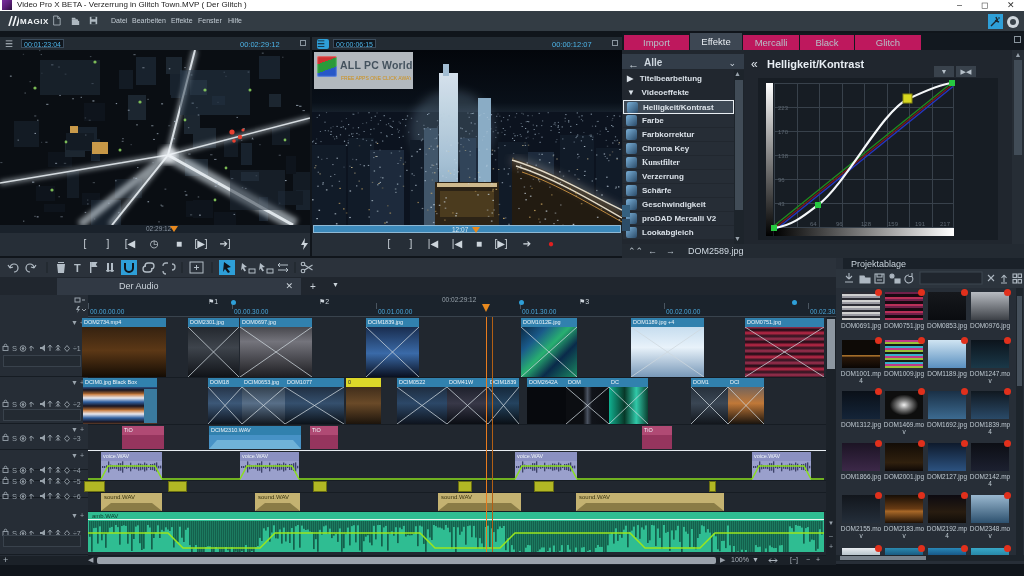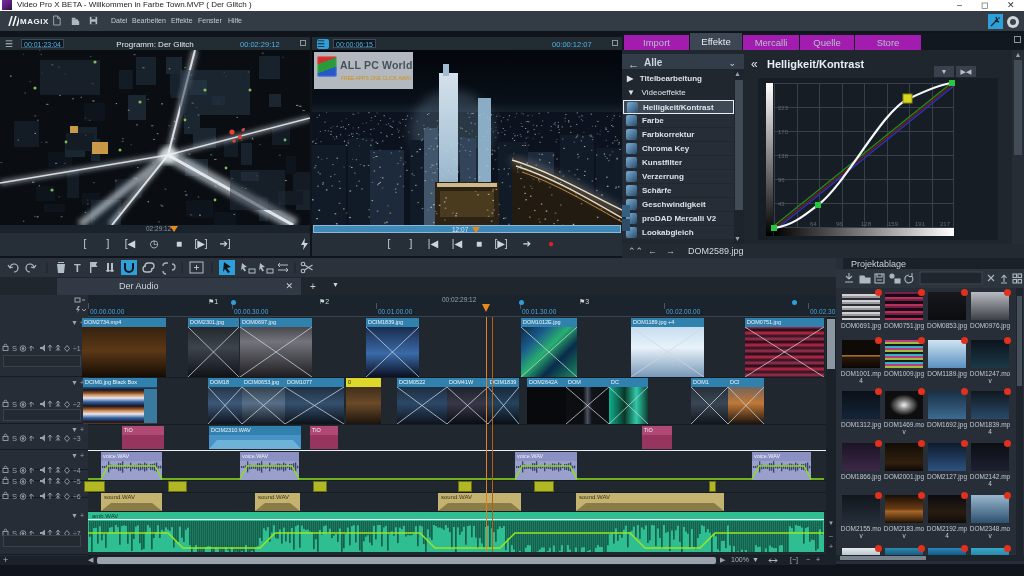--- a/index.html
+++ b/index.html
@@ -29,21 +29,21 @@
 .tc2 { position:absolute; left:240px; top:2.5px; color:#4db4e8; font-size:7.5px; }
 .pvtitle { position:absolute; top:2.5px; width:100%; text-align:center; font-size:8px; color:#e4eaef; }
 .hamb { position:absolute; left:5px; top:2px; width:12px; height:10px; color:#b9c3cb; font-size:9px; line-height:10px;}
 .popico { position:absolute; right:4px; top:3px; width:6px; height:6px; border:1px solid #8a959e; }
 .transport { position:absolute; height:23px; background:#262e37; top:233px; }
 .transport .tb { position:absolute; top:4px; width:18px; height:14px; color:#cdd5dc; font-size:10px;
   line-height:14px; text-align:center; }
 .pvruler { position:absolute; height:8px; background:#1a222b; top:225px; }
 
 #fxtabs { left:622px; top:33px; width:402px; height:17px; background:#12181f; }
-.fxtab { position:absolute; top:2px; height:15px; line-height:15px; text-align:center; color:#b6c0c9; font-size:9.5px; background:#a21caf; }
+.fxtab { position:absolute; top:2px; height:15px; line-height:15px; text-align:center; color:#b6c0c9; font-size:9.5px; background:#be185d; }
 .fxtab.sel { background:#3d4753; color:#e8edf2; }
 #fxlist { left:622px; top:50px; width:122px; height:194px; background:#21272f; }
 #fxlist .hdr { position:absolute; left:0; top:4px; width:122px; height:15px; background:#333d49; color:#cdd6de; }
 .fxitem { position:absolute; left:1px; width:111px; height:13px; background:#262d36; color:#dbe2e9;
   font-size:8px; font-weight:bold; line-height:13px; }
 .fxitem .ic { position:absolute; left:3px; top:1px; width:11px; height:11px; border-radius:2px;
   background:linear-gradient(135deg,#7ab0d8,#2a4a68); }
 .fxitem .lb { position:absolute; left:19px; top:0; }
 #fxnav { left:622px; top:244px; width:402px; height:14px; background:#232a32; color:#b9c3cb; font-size:9px; }
 #curvepanel { left:744px; top:50px; width:268px; height:194px; background:#20262e; }
@@ -71,21 +71,21 @@
 
 #hscroll { left:0; top:556px; width:836px; height:9px; background:#1b2128; }
 #statusbar { left:0; top:565px; width:1024px; height:11px; background:#161c23; color:#9aa4ad; font-size:8px; }
 </style>
 </head>
 <body>
 <div id="app">
 
   <div id="titlebar" class="abs">
     <div class="ticon"></div>
-    <div class="ttext">Video Pro X BETA - Willkommen in Farbe Town.MVP ( Der Glitch )</div>
+    <div class="ttext">Video Pro X BETA - Verzerrung in Glitch Town.MVP ( Der Glitch )</div>
     <div class="wbtn" style="left:957px;">–</div>
     <div class="wbtn" style="left:981px;">◻</div>
     <div class="wbtn" style="left:1007px;">✕</div>
   </div>
 
   <div id="menubar" class="abs">
     <svg style="position:absolute;left:7px;top:5px;" width="12" height="10" viewBox="0 0 12 10">
         <g stroke="#f2f5f7" stroke-width="1.6">
           <line x1="2" y1="10" x2="5" y2="0"></line>
           <line x1="6" y1="10" x2="9" y2="0"></line>
@@ -112,21 +112,20 @@
     <div class="mitem" style="left:228px;">Hilfe</div>
     <div id="mb-magic"><svg width="15" height="15" viewBox="0 0 15 15">
           <path d="M3 12 L10 5 M8 3 l1.5 4 M11 8 l-4 -1.5 M11.5 3.5 l-1 1" stroke="#1a2630" stroke-width="1.4" fill="none"></path>
         </svg></div>
     <div id="mb-circ"></div>
   </div>
 
   <div class="pvheader" style="left:0;width:310px;">
     <div class="hamb">☰</div>
     <div class="tc">00:01:23:04</div>
-    <div class="pvtitle">Programm: Der Glitch</div>
     <div class="tc2">00:02:29:12</div>
     <div class="popico"></div>
   </div>
   <div class="abs" id="city1" style="left:0;top:50px;width:310px;height:175px;background:#05080d;"><svg width="310" height="175" viewBox="0 0 310 175">
         <rect width="310" height="175" fill="#0a0e13"></rect>
         <rect x="14" y="71" width="25" height="26" fill="#131b24"></rect>
         <rect x="259" y="6" width="21" height="23" fill="#18222d"></rect>
         <rect x="48" y="102" width="24" height="15" fill="#0e141c"></rect>
         <rect x="65" y="90" width="20" height="17" fill="#1c2630"></rect>
         <rect x="67" y="121" width="12" height="27" fill="#131b24"></rect>
@@ -960,48 +959,48 @@
     <div class="tb" style="left:158px;">■</div>
     <div class="tb" style="left:180px;">[▶]</div>
     <div class="tb" style="left:206px;">➔</div>
     <div class="tb" style="left:230px;color:#e02020;">●</div>
   </div>
 
   <div id="fxtabs" class="abs">
     <div class="fxtab" style="left:2px;width:65px;">Import</div>
     <div class="fxtab sel" style="left:68px;width:52px;top:0;height:17px;line-height:17px;">Effekte</div>
     <div class="fxtab" style="left:121px;width:56px;">Mercalli</div>
-    <div class="fxtab" style="left:178px;width:54px;">Quelle</div>
-    <div class="fxtab" style="left:233px;width:66px;">Store</div>
+    <div class="fxtab" style="left:178px;width:54px;">Black</div>
+    <div class="fxtab" style="left:233px;width:66px;">Glitch</div>
   </div>
   <div id="fxlist" class="abs">
     <div class="hdr">
         <span style="position:absolute;left:6px;top:4px;font-size:11px;">←</span>
       <span style="position:absolute;left:22px;top:3px;font-size:10px;font-weight:bold;">Alle</span>
       <span style="position:absolute;right:8px;top:4px;font-size:9px;">⌄</span>
       </div>
   <div style="position: absolute; left: 5px; top: 24px; font-size: 8px; font-weight: bold; color: rgb(219, 226, 233);">▶&nbsp;&nbsp;&nbsp;Titelbearbeitung</div>
-      <div style="position: absolute; left: 5px; top: 38px; font-size: 8px; font-weight: normal; color: rgb(219, 226, 233);">▼&nbsp;&nbsp;&nbsp;Videoeffekte</div>
+      <div style="position: absolute; left: 5px; top: 38px; font-size: 8px; font-weight: bold; color: rgb(219, 226, 233);">▼&nbsp;&nbsp;&nbsp;Videoeffekte</div>
       <div class="fxitem" style="top: 50px; background: rgb(62, 73, 85); border: 1px solid rgb(232, 238, 243); height: 14px;">
         <div class="ic" style=""></div>
         <div class="lb" style="">Helligkeit/Kontrast</div>
       </div>
       <div class="fxitem" style="top: 64px;">
         <div class="ic" style=""></div>
         <div class="lb" style="">Farbe</div>
       </div>
       <div class="fxitem" style="top: 78px;">
         <div class="ic" style=""></div>
         <div class="lb" style="">Farbkorrektur</div>
       </div>
       <div class="fxitem" style="top: 92px;">
         <div class="ic" style=""></div>
         <div class="lb" style="">Chroma Key</div>
       </div>
-      <div class="fxitem" style="top: 106px;">
+      <div class="fxitem" style="top: 106px; font-family: Liberation Serif, serif;">
         <div class="ic" style=""></div>
         <div class="lb" style="">Kunstfilter</div>
       </div>
       <div class="fxitem" style="top: 120px;">
         <div class="ic" style=""></div>
         <div class="lb" style="">Verzerrung</div>
       </div>
       <div class="fxitem" style="top: 134px;">
         <div class="ic" style=""></div>
         <div class="lb" style="">Schärfe</div>

